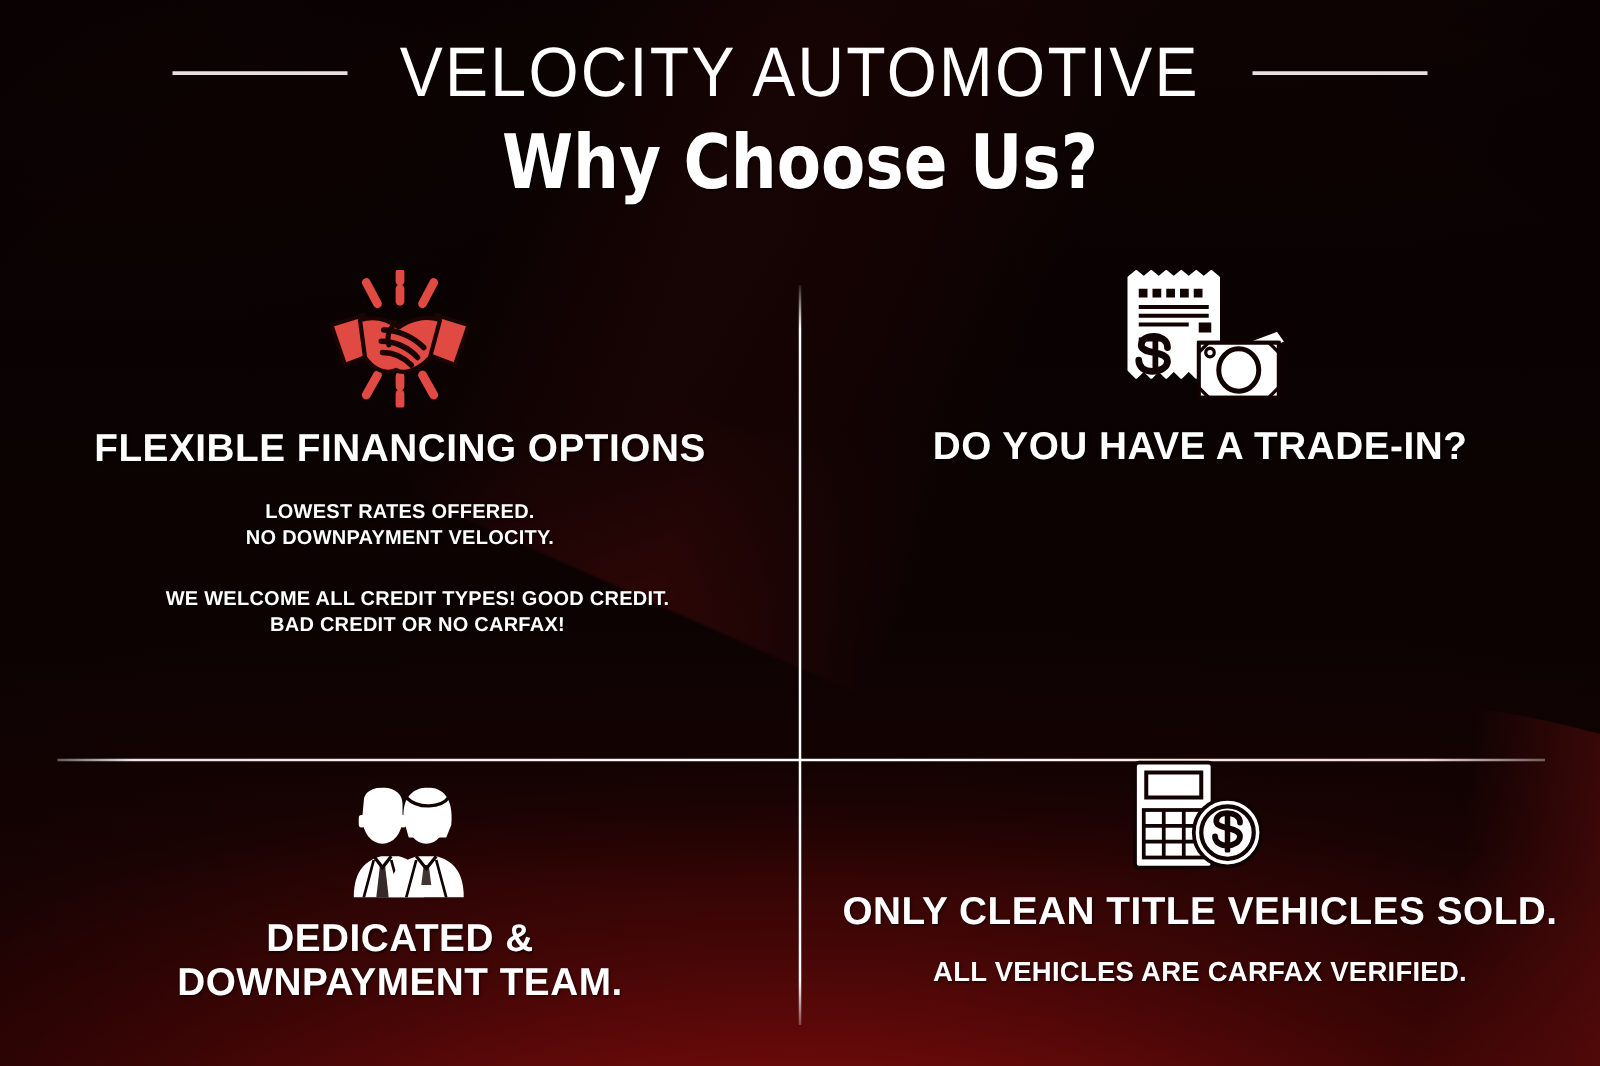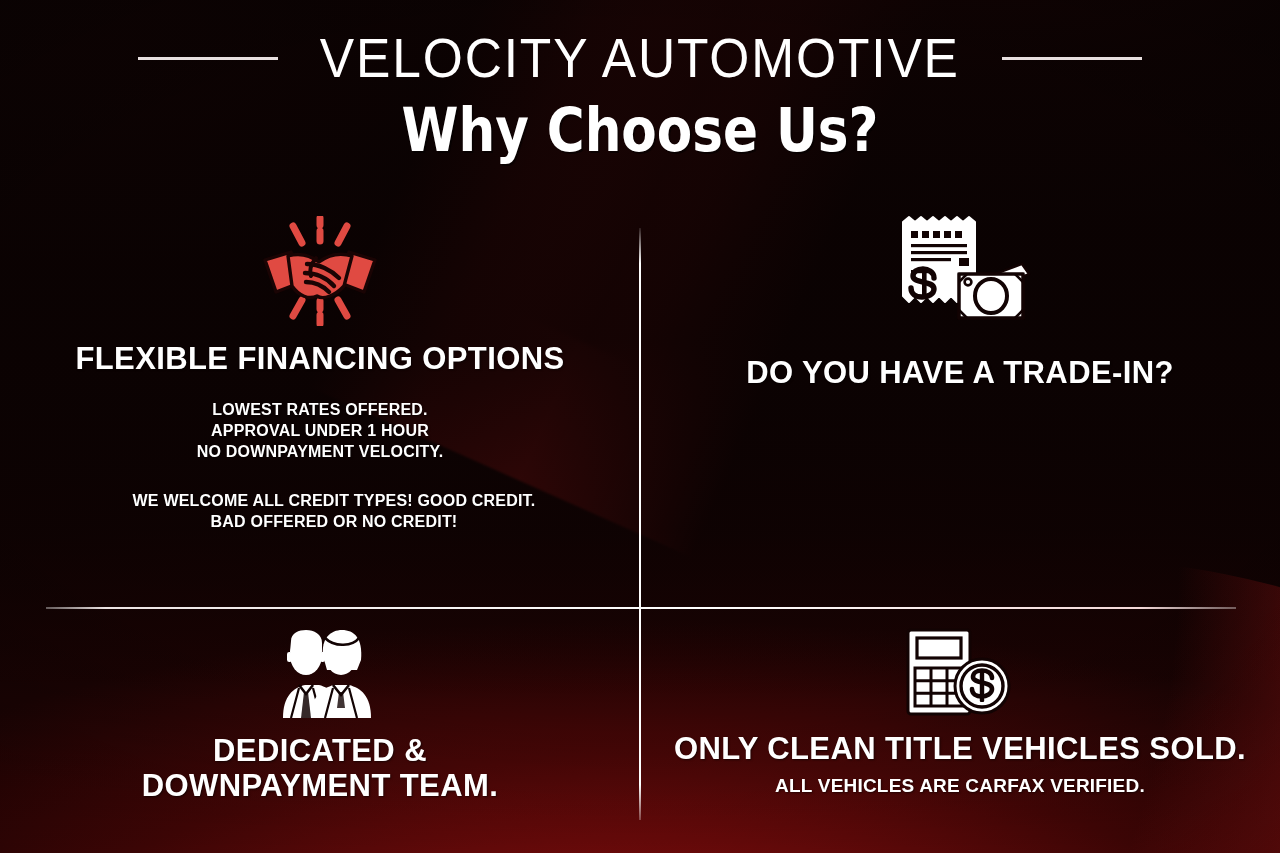--- a/index.html
+++ b/index.html
@@ -162,23 +162,23 @@
   .cell {
     position: relative;
     display: flex;
     flex-direction: column;
     align-items: center;
     padding: 0 22px;
     box-sizing: border-box;
     text-align: center;
   }
   .cell-tl { padding-top: 16px; }
-  .cell-tr { padding-top: 12px; gap: 16px; }
+  .cell-tr { padding-top: 12px; }
   .cell-bl { padding-top: 22px; border-radius: 21px; }
-  .cell-br { padding-top: 20px; }
+  .cell-br { }
 
   .icon-wrap {
     display: flex;
     align-items: flex-end;
     justify-content: center;
     margin-bottom: 16px;
   }
   .cell-title {
     font-size: 31px;
     font-weight: 700;
@@ -193,22 +193,22 @@
     font-size: 16px;
     font-weight: 700;
     line-height: 1.32;
     letter-spacing: 0.2px;
     text-shadow: 1px 1px 2px rgba(0,0,0,0.5);
   }
   .body-block.second { margin-top: 28px; margin-left: 28px; }
   .body-line { display: block; white-space: nowrap; }
   .body-line.wrapline { white-space: normal; }
   .sub-note {
-    margin-top: 8px;
-    font-size: 19px;
+    margin-top: 18px;
+    font-size: 22px;
     font-weight: 700;
     letter-spacing: 0.2px;
     text-shadow: 1px 1px 2px rgba(0,0,0,0.5);
   }
 
   svg { display: block; }
 </style>
 </head>
 <body>
 
@@ -261,26 +261,25 @@
 
           <path d="M46 48 C58 48 70 54 78 62" fill="none" stroke="#1a0404" stroke-width="4.4" stroke-linecap="round"></path>
           <path d="M44 57 C55 57 66 62 73 70" fill="none" stroke="#1a0404" stroke-width="4.4" stroke-linecap="round"></path>
           <path d="M45 66 C54 66 62 70 68 76" fill="none" stroke="#1a0404" stroke-width="4.4" stroke-linecap="round"></path>
           <path d="M55 42 C50 48 48 54 50 60" fill="none" stroke="#1a0404" stroke-width="4" stroke-linecap="round"></path>
         </svg>
       </div>
       <div class="cell-title">FLEXIBLE FINANCING OPTIONS</div>
       <div class="body-block">
         <span class="body-line">LOWEST RATES OFFERED.</span>
-        <span class="body-line">APPROVAL UNDER 1 HOUR</span>
         <span class="body-line">NO DOWNPAYMENT VELOCITY.</span>
       </div>
       <div class="body-block second">
         <span class="body-line">WE WELCOME ALL CREDIT TYPES! GOOD CREDIT.</span>
-        <span class="body-line">BAD OFFERED OR NO CREDIT!</span>
+        <span class="body-line">BAD CREDIT OR NO CARFAX!</span>
       </div>
     </div>
 
     <div class="cell cell-tr">
       <div class="icon-wrap">
         <svg width="142" height="112" viewBox="0 0 142 112" aria-hidden="true">
 
           <path d="M14 10 L20 5 L26 10 L32 5 L38 10 L44 5 L50 10 L56 5 L62 10 L68 5 L74 10 L80 5 L86 10
                    L86 84 L80 90 L74 84 L68 90 L62 84 L56 90 L50 84 L44 90 L38 84 L32 90 L26 84 L20 90 L14 84 Z" fill="#ffffff" stroke="#ffffff" stroke-width="2" stroke-linejoin="round"></path>
           <g fill="#120303">

